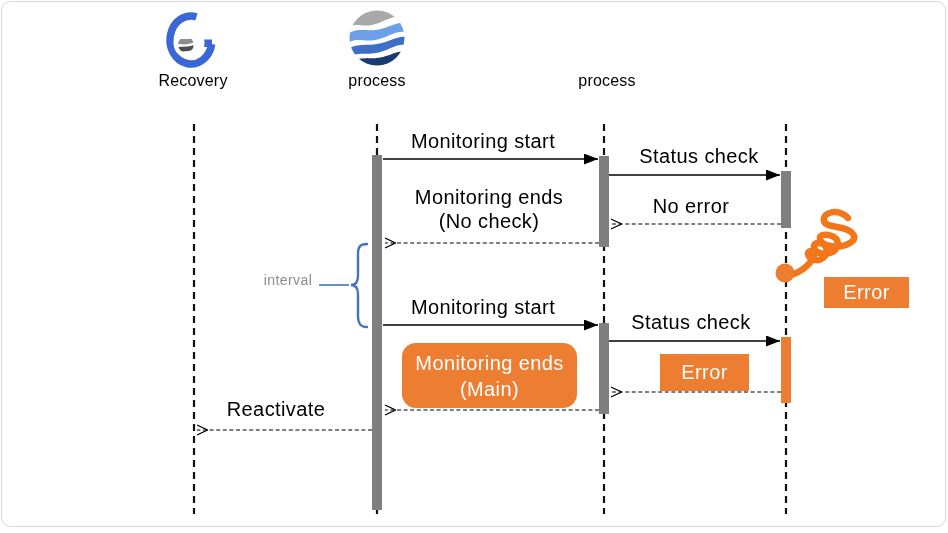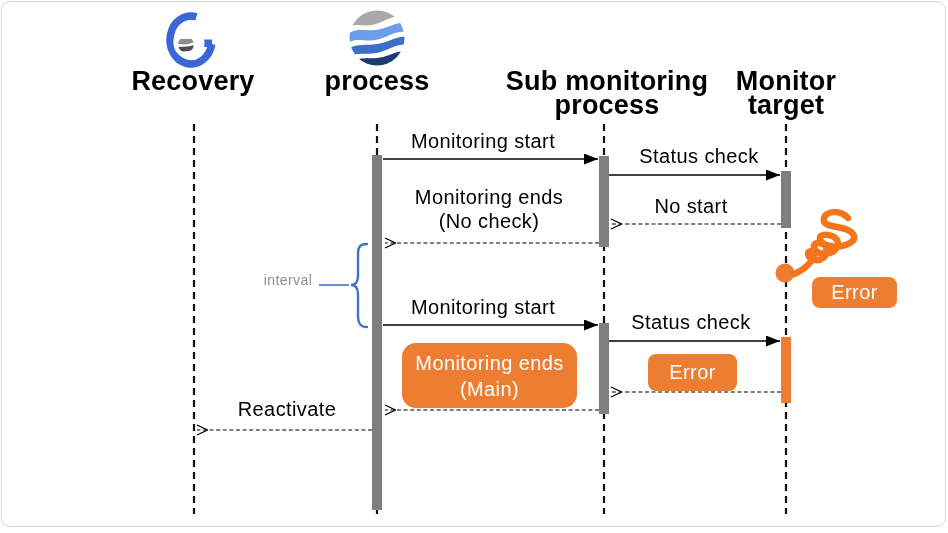--- a/index.html
+++ b/index.html
@@ -6,37 +6,37 @@
   .canvas{
     position:relative;width:948px;height:533px;background:#ffffff;
     font-family:"Liberation Sans",sans-serif;overflow:hidden;
   }
   .frame{
     position:absolute;left:1px;top:1px;width:943px;height:524px;
     border:1.5px solid #d7d7d7;border-radius:9px;pointer-events:none;
   }
   .actor-label{
     position:absolute;transform:translateX(-50%);text-align:center;
-    font-size:27px;line-height:24px;color:#000;white-space:nowrap;letter-spacing:.2px;font-weight:bold;
+    font-size:16px;line-height:24px;color:#000;white-space:nowrap;letter-spacing:.2px;
   }
   .msg{
     position:absolute;transform:translateX(-50%);font-size:20px;color:#000;
     white-space:nowrap;letter-spacing:.4px;
   }
   .msg.two-line{text-align:center;line-height:24px;}
   .interval-label{
     position:absolute;transform:translateX(-50%);font-size:14px;color:#8c8c8c;
     white-space:nowrap;letter-spacing:.4px;
   }
   .obox{
     position:absolute;background:#ED7D31;color:#fff;display:flex;
     align-items:center;justify-content:center;text-align:center;
     font-size:20px;letter-spacing:.4px;
   }
-  .badge{border-radius:8px;}
+  .badge{border-radius:0;margin-left:12px;}
   .bigbox{border-radius:14px;flex-direction:column;line-height:26px;}
   svg.overlay{position:absolute;left:0;top:0;}
   .icon{position:absolute;}
 </style>
 </head>
 <body>
 
 <div class="canvas">
   <div class="frame"></div>
 
@@ -68,26 +68,21 @@
     </g>
   </svg>
 
   <div class="actor-label" style="left:193px;top:69px">
     <div>Recovery</div>
   </div>
   <div class="actor-label" style="left:377px;top:69px">
     <div>process</div>
   </div>
   <div class="actor-label" style="left:607px;top:69px">
-    <div>Sub monitoring</div>
     <div>process</div>
-  </div>
-  <div class="actor-label" style="left:786px;top:69px">
-    <div>Monitor</div>
-    <div>target</div>
   </div>
 
   <svg class="overlay" width="948" height="533" viewBox="0 0 948 533">
     <defs>
       <marker id="mSolid" markerUnits="userSpaceOnUse" markerWidth="16" markerHeight="13" refX="14" refY="5.5" orient="auto">
         <path d="M0,0 L14,5.5 L0,11 Z" fill="#000"></path>
       </marker>
       <marker id="mOpen" markerUnits="userSpaceOnUse" markerWidth="14" markerHeight="14" refX="11" refY="6" orient="auto">
         <path d="M11,1 L0.5,6 L11,11" fill="none" stroke="#000" stroke-width="1.3"></path>
       </marker>
@@ -123,26 +118,26 @@
       <path d="M 50,8 C 40,-2 24,2 26,11 C 27,16 36,16 44,18 C 56,21 60,28 52,33 C 42,39 24,37 22,29 C 21,24 28,24 34,26 C 41,29 42,36 36,41 C 29,46 17,44 16,37 C 15,33 21,32 25,34 C 30,37 30,44 25,48 C 20,52 11,50 10,44 C 10,41 14,40 17,42 C 16,49 10,58 -4,64" fill="none" stroke="#F4761B" stroke-width="6.5" stroke-linecap="round" stroke-linejoin="round"></path>
     </g>
   </svg>
 
   <div class="msg" style="left:483px;top:130px">Monitoring start</div>
   <div class="msg" style="left:699px;top:145px">Status check</div>
   <div class="msg two-line" style="left:489px;top:185px">
     <div>Monitoring ends</div>
     <div>(No check)</div>
   </div>
-  <div class="msg" style="left:691px;top:195px">No start</div>
+  <div class="msg" style="left:691px;top:195px">No error</div>
   <div class="interval-label" style="left:288px;top:272px">interval</div>
   <div class="msg" style="left:483px;top:296px">Monitoring start</div>
   <div class="msg" style="left:691px;top:311px">Status check</div>
 
   <div class="obox badge" style="left:812px;top:277px;width:85px;height:31px">Error</div>
   <div class="obox badge" style="left:648px;top:354px;width:89px;height:37px">Error</div>
   <div class="obox bigbox" style="left:402px;top:343px;width:175px;height:65px">
     <div>Monitoring ends</div>
     <div>(Main)</div>
   </div>
 
-  <div class="msg" style="left:287px;top:398px">Reactivate</div>
+  <div class="msg" style="left:276px;top:398px">Reactivate</div>
 </div>
 
 </body></html>

